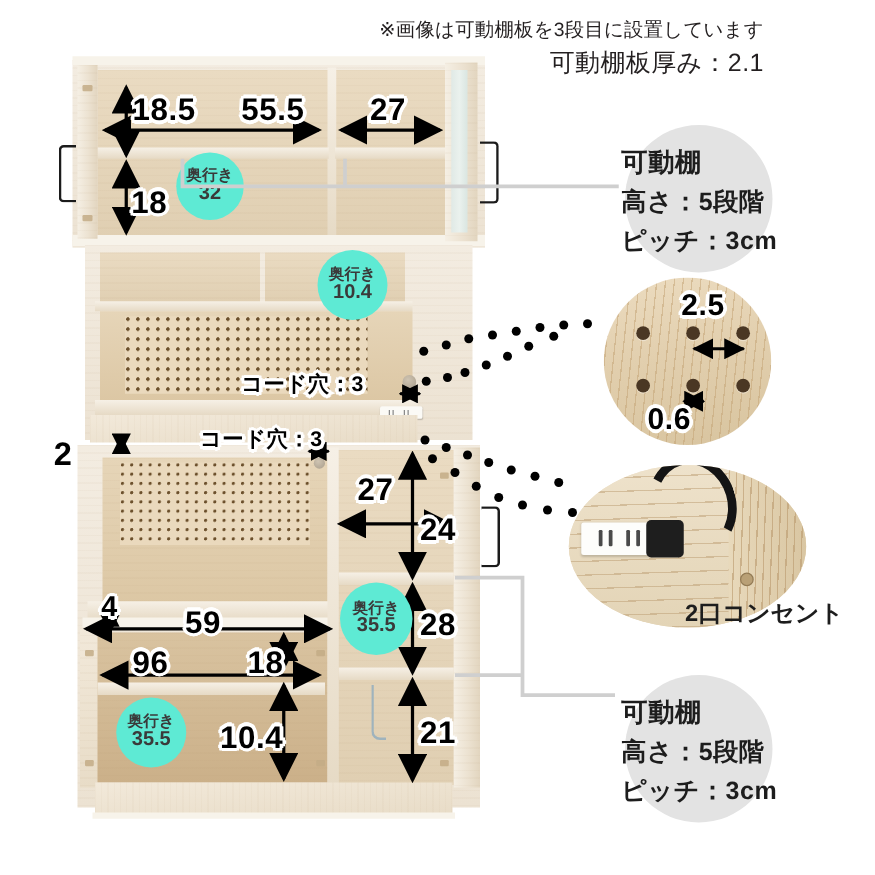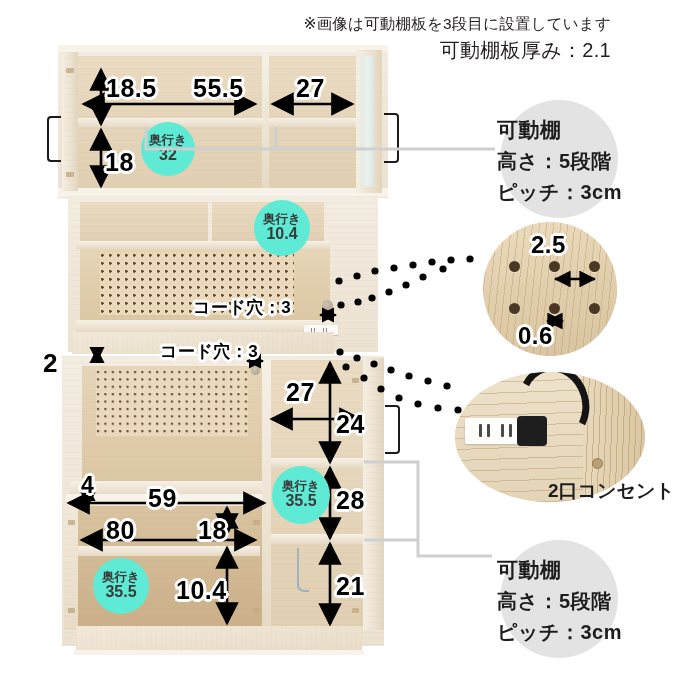--- a/index.html
+++ b/index.html
@@ -292,21 +292,21 @@
   <div class="dimlabel" style="left:43px;top:348px;font-size:26px;">2</div>
 
   <div class="dimlabel" style="left:286px;top:378px;font-size:25px;">27</div>
   <div class="dimlabel" style="left:336px;top:410px;font-size:25px;">24</div>
   <div class="dimlabel" style="left:336px;top:486px;font-size:25px;">28</div>
   <div class="dimlabel" style="left:336px;top:572px;font-size:25px;">21</div>
 
   <div class="dimlabel" style="left:81px;top:472px;font-size:23px;">4</div>
   <div class="dimlabel" style="left:148px;top:460px;font-size:25px;margin-top:24px;">59</div>
 
-  <div class="dimlabel" style="left:106px;top:516px;font-size:25px;">80</div>
+  <div class="dimlabel" style="left:106px;top:516px;font-size:25px;">96</div>
   <div class="dimlabel" style="left:198px;top:516px;font-size:25px;">18</div>
   <div class="dimlabel" style="left:176px;top:576px;font-size:25px;">10.4</div>
 
   <div class="dimlabel" style="left:193px;top:296px;font-size:17px;">コード穴：3</div>
   <div class="dimlabel" style="left:160px;top:340px;font-size:17px;">コード穴：3</div>
 
   <div class="disc" style="left:141px;top:122px;width:54px;height:54px;">
     <div class="t1">奥行き</div>
     <div class="t2">32</div>
   </div>
@@ -386,21 +386,21 @@
     <div class="peg-hole" style="left:26px;top:81px;width:11px;height:11px;"></div>
     <div class="peg-hole" style="left:66px;top:81px;width:11px;height:11px;"></div>
     <div class="peg-hole" style="left:106px;top:81px;width:11px;height:11px;"></div>
   </div>
   <svg class="dimsvg" style="left:483px;top:222px;width:140px;height:140px;">
     <g stroke="#000" stroke-width="2.4" fill="none" marker-start="url(#al2)" marker-end="url(#ar2)">
       <line x1="72" y1="57" x2="112" y2="57"></line>
       <line x1="64" y1="99" x2="80" y2="99"></line>
     </g>
   </svg>
-  <div class="dimlabel" style="left:531px;top:231px;font-size:24px;">2.5</div>
+  <div class="dimlabel" style="left:545px;top:231px;font-size:24px;">2.5</div>
   <div class="dimlabel" style="left:518px;top:322px;font-size:24px;text-align:center;">0.6</div>
 
   <div class="photocircle pc-outlet" style="left:455px;top:372px;width:190px;height:130px;">
     <div class="oc-board" style="left:0;top:0;width:128px;height:130px;"></div>
     <div class="oc-side" style="left:128px;top:0;width:62px;height:130px;"></div>
     <div class="oc-plate" style="left:10px;top:46px;width:58px;height:26px;"></div>
     <div class="oc-slotpair" style="left:22px;top:52px;width:16px;height:14px;">
       <div class="oc-slot" style="left:2px;top:0;width:3px;height:13px;"></div>
       <div class="oc-slot" style="left:10px;top:0;width:3px;height:13px;"></div>
     </div>

